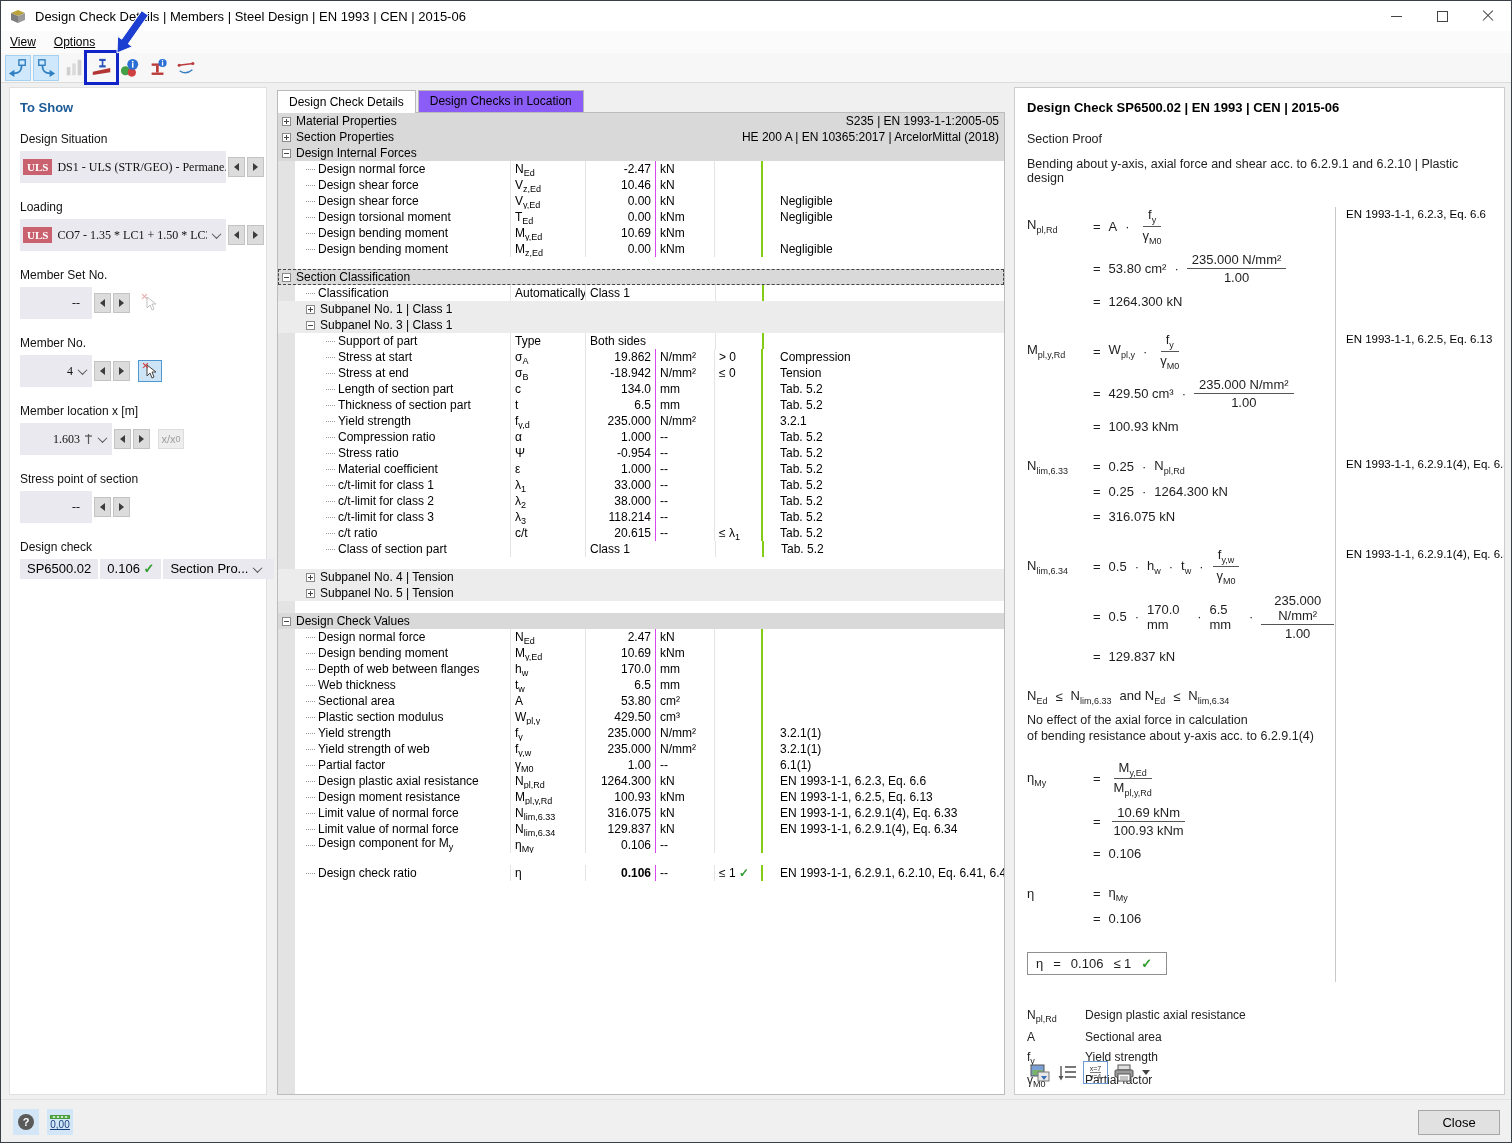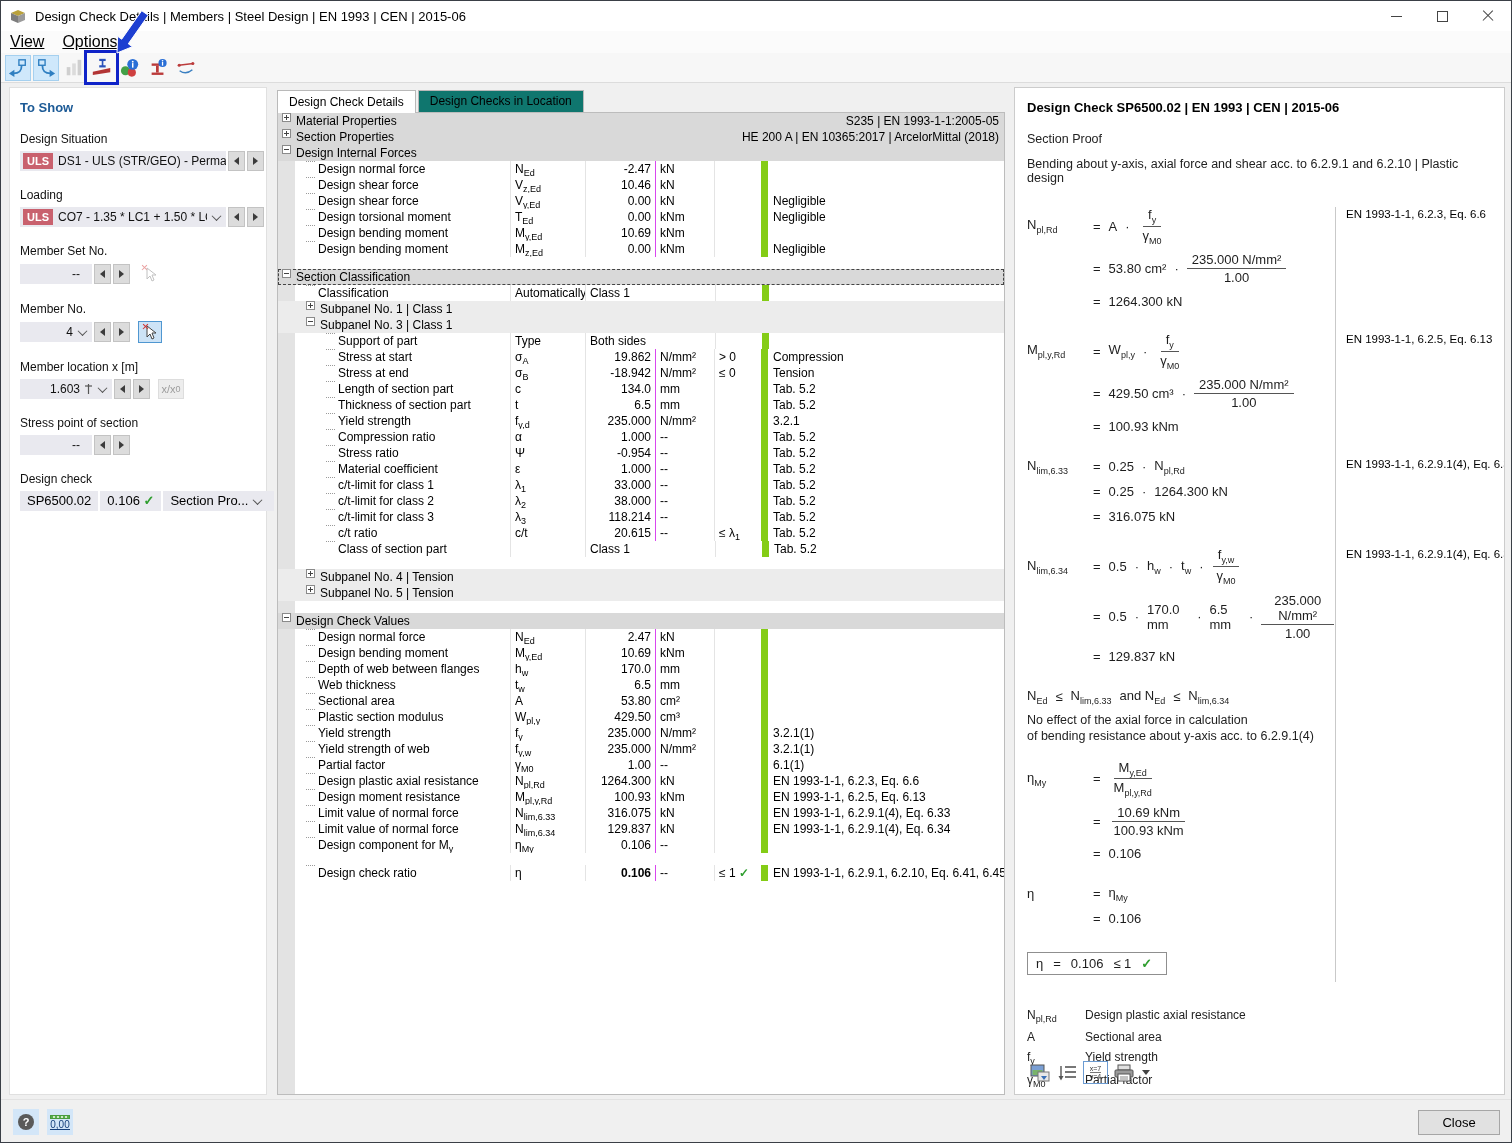--- a/index.html
+++ b/index.html
@@ -14,81 +14,81 @@
   .title { font-size:13px; color:#000; margin-left:8px; }
   .winbtns { margin-left:auto; display:flex; height:30px; }
   .wbtn { width:46px; height:30px; display:flex; align-items:center; justify-content:center; }
   .glyph-min { width:11px; height:1px; background:#444; }
   .glyph-max { width:11px; height:11px; border:1px solid #444; }
   .glyph-x { position:relative; width:12px; height:12px; }
   .glyph-x::before,.glyph-x::after { content:''; position:absolute; left:-1px; top:5px; width:14px; height:1.4px; background:#444; }
   .glyph-x::before { transform:rotate(45deg); } .glyph-x::after { transform:rotate(-45deg); }
 
   
-  .menubar { height:22px; background:#fbfbfb; display:flex; align-items:center; font-size:16px; }
+  .menubar { height:22px; background:#fbfbfb; display:flex; align-items:center; font-size:12px; }
   .menu-item { padding:0 9px; text-decoration:underline; }
   .toolbar { height:30px; background:#f7f7f7; border-bottom:1px solid #dcdcdc; display:flex; align-items:center; padding-left:4px; position:relative; }
   .tbtn { width:26px; height:26px; margin-right:2px; display:flex; align-items:center; justify-content:center; flex:none; }
   .tbtn.lit { background:#cfe8fb; border:1px solid #a5d0ef; }
   .tbtn.disabled { opacity:.42; }
   .hlbox { position:absolute; left:83px; top:-3px; width:35px; height:35px; border:3px solid #0f23c8; pointer-events:none; }
   .annot-arrow { position:absolute; left:96px; top:6px; width:60px; height:52px; z-index:40; pointer-events:none; }
 
   
   .left-panel  { position:absolute; left:8px;   top:86px; width:258px; height:1008px; background:#fff; border:1px solid #e0e0e0; padding:8px 0 0 10px; }
   .center-panel{ position:absolute; left:276px; top:88px; width:728px; height:1006px; }
   .right-panel { position:absolute; left:1013px; top:86px; width:491px; height:1008px; background:#fff; border:1px solid #cccccc; overflow:hidden; }
 
   
   .lp-head { color:#1c5a96; font-size:13px; font-weight:bold; margin:4px 0 16px; }
   .lp-label { font-size:12px; color:#111; margin:17px 0 5px; }
   .lp-row { display:flex; align-items:center; }
-  .fld { height:20px; background:#e9e9ef; display:flex; align-items:center; font-size:12px; color:#111; }
+  .fld { height:32px; background:#e9e9ef; display:flex; align-items:center; font-size:12px; color:#111;font-family:Liberation Serif, serif; }
   .fld .txt { white-space:nowrap; overflow:hidden; }
   .badge { background:#c9616e; color:#fff; font-size:11px; font-weight:bold; padding:0 4px; height:16px; line-height:16px; margin:0 5px 0 3px; flex:none; }
   .spin { width:17px; height:20px; background:#dcdcdc; border:1px solid #c3c3c3; display:flex; align-items:center; justify-content:center; margin-left:2px; flex:none; }
   .tri-l { width:0; height:0; border:4px solid transparent; border-right:5px solid #3c3c3c; margin-left:-4px; }
   .tri-r { width:0; height:0; border:4px solid transparent; border-left:5px solid #3c3c3c; margin-right:-4px; }
   .chev { width:7px; height:7px; border-right:1.3px solid #555; border-bottom:1.3px solid #555; transform:rotate(45deg) translate(-1px,-1px); margin:0 6px 0 6px; flex:none; }
   .selbtn { width:24px; height:22px; margin-left:8px; display:flex; align-items:center; justify-content:center; position:relative; flex:none; }
   .selbtn.active { background:#cde3f6; border:1px solid #4f97d1; }
   .selbtn.dis { opacity:.45; }
   .redx { position:absolute; left:3px; top:1px; width:7px; height:7px; }
   .redx::before,.redx::after { content:''; position:absolute; left:0; top:3px; width:7px; height:1.2px; background:#d03030; }
   .redx::before{ transform:rotate(45deg);} .redx::after{ transform:rotate(-45deg);}
   .auxbtn { width:26px; height:20px; margin-left:8px; background:#ededed; border:1px solid #dddddd; color:#9d9d9d; font-size:11px; display:flex; align-items:center; justify-content:center; flex:none; }
   .seg { background:#e9e9ef; height:20px; line-height:20px; font-size:13px; padding:0 7px; margin-right:2px; white-space:nowrap; }
   .ok { color:#2f9e2f; font-weight:bold; }
 
   
   .tabs { height:23px; display:flex; align-items:flex-end; }
-  .tab { font-size:12px; padding:3px 11px 4px; border:1px solid #b9b9b9; border-bottom:none; background:#0f766e; margin-right:2px; position:relative; }
+  .tab { font-size:12px; padding:3px 11px 4px; border:1px solid #b9b9b9; border-bottom:none; background:#8b5cf6; margin-right:2px; position:relative; }
   .tab.active { background:#fff; z-index:3; padding-top:4px; margin-bottom:-1px; }
   .tablewrap { position:absolute; left:0; top:23px; right:0; bottom:0; background:#fff; border:1px solid #bcbcbc; overflow:hidden; }
   .gutter { position:absolute; left:0; top:0; bottom:0; width:17px; background:#e3e3e3; }
   .trow { display:flex; height:16px; line-height:16px; font-size:12px; position:relative; z-index:1; color:#000; }
   .trow.sec { background:#d9d9d9; }
   .trow.sub { background:#ececec; }
   .trow.gap { height:12px; background:transparent; }
   .trow.sel { outline:1px dashed #444; outline-offset:-1px; }
   .trow.bold .c-val { font-weight:bold; }
-  .c-label { flex:0 0 232px; display:flex; white-space:nowrap; overflow:hidden; padding-left:2px; }
+  .c-label { flex:0 0 232px; display:flex; align-items:center; white-space:nowrap; overflow:hidden; padding-left:2px; }
   .c-label.lvl1 { padding-left:28px; } .c-label.lvl2 { padding-left:48px; }
   .trow.d .c-label::before { content:''; width:9px; margin-right:3px; border-top:1px dotted #9a9a9a; flex:none; }
   .c-right { flex:1; text-align:right; padding-right:5px; white-space:nowrap; }
   .pm { width:9px; height:9px; border:1px solid #8a8a8a; background:#fff; margin:0 5px 0 2px; position:relative; flex:none; }
   .pm::before { content:''; position:absolute; left:1px; right:1px; top:3px; height:1px; background:#444; }
   .pm.plus::after { content:''; position:absolute; top:1px; bottom:1px; left:3px; width:1px; background:#444; }
   .trow.sub .pm { margin-left:26px; }
   .c-sym  { flex:0 0 75px; border-left:1px solid #e4e4e4; padding-left:4px; white-space:nowrap; overflow:hidden; }
   .c-val  { flex:0 0 70px; border-left:1px solid #e4e4e4; text-align:right; padding-right:4px; white-space:nowrap; }
   .c-val.wide { flex:0 0 130px; text-align:left; padding-left:4px; }
   .c-unit { flex:0 0 59px; border-left:1px solid #d946ef; padding-left:4px; white-space:nowrap; }
   .c-cond { flex:0 0 47px; border-left:1px solid #e4e4e4; padding-left:4px; white-space:nowrap; }
-  .c-note { flex:1; border-left:7px solid #84cc16; padding-left:5px; white-space:nowrap; overflow:hidden; }
+  .c-note { flex:1; border-left:2px solid #84cc16; padding-left:17px; white-space:nowrap; overflow:hidden; }
   sub { font-size:9px; }
 
   
   .rp-inner { padding:12px 10px 0 12px; height:100%; position:relative; }
   .rp-title { font-size:13px; font-weight:bold; color:#000; }
   .rp-sub { font-size:12.5px; color:#222; margin-top:17px; }
   .rp-sub2 { font-size:12.5px; color:#222; margin-top:11px; }
   .formula-area { position:relative; margin-top:22px; padding-right:160px; }
   .formula-area::after { content:''; position:absolute; top:0; bottom:0; right:158px; width:1px; background:#c9c9c9; }
   .fblock { display:flex; margin-bottom:15px; position:relative; }

